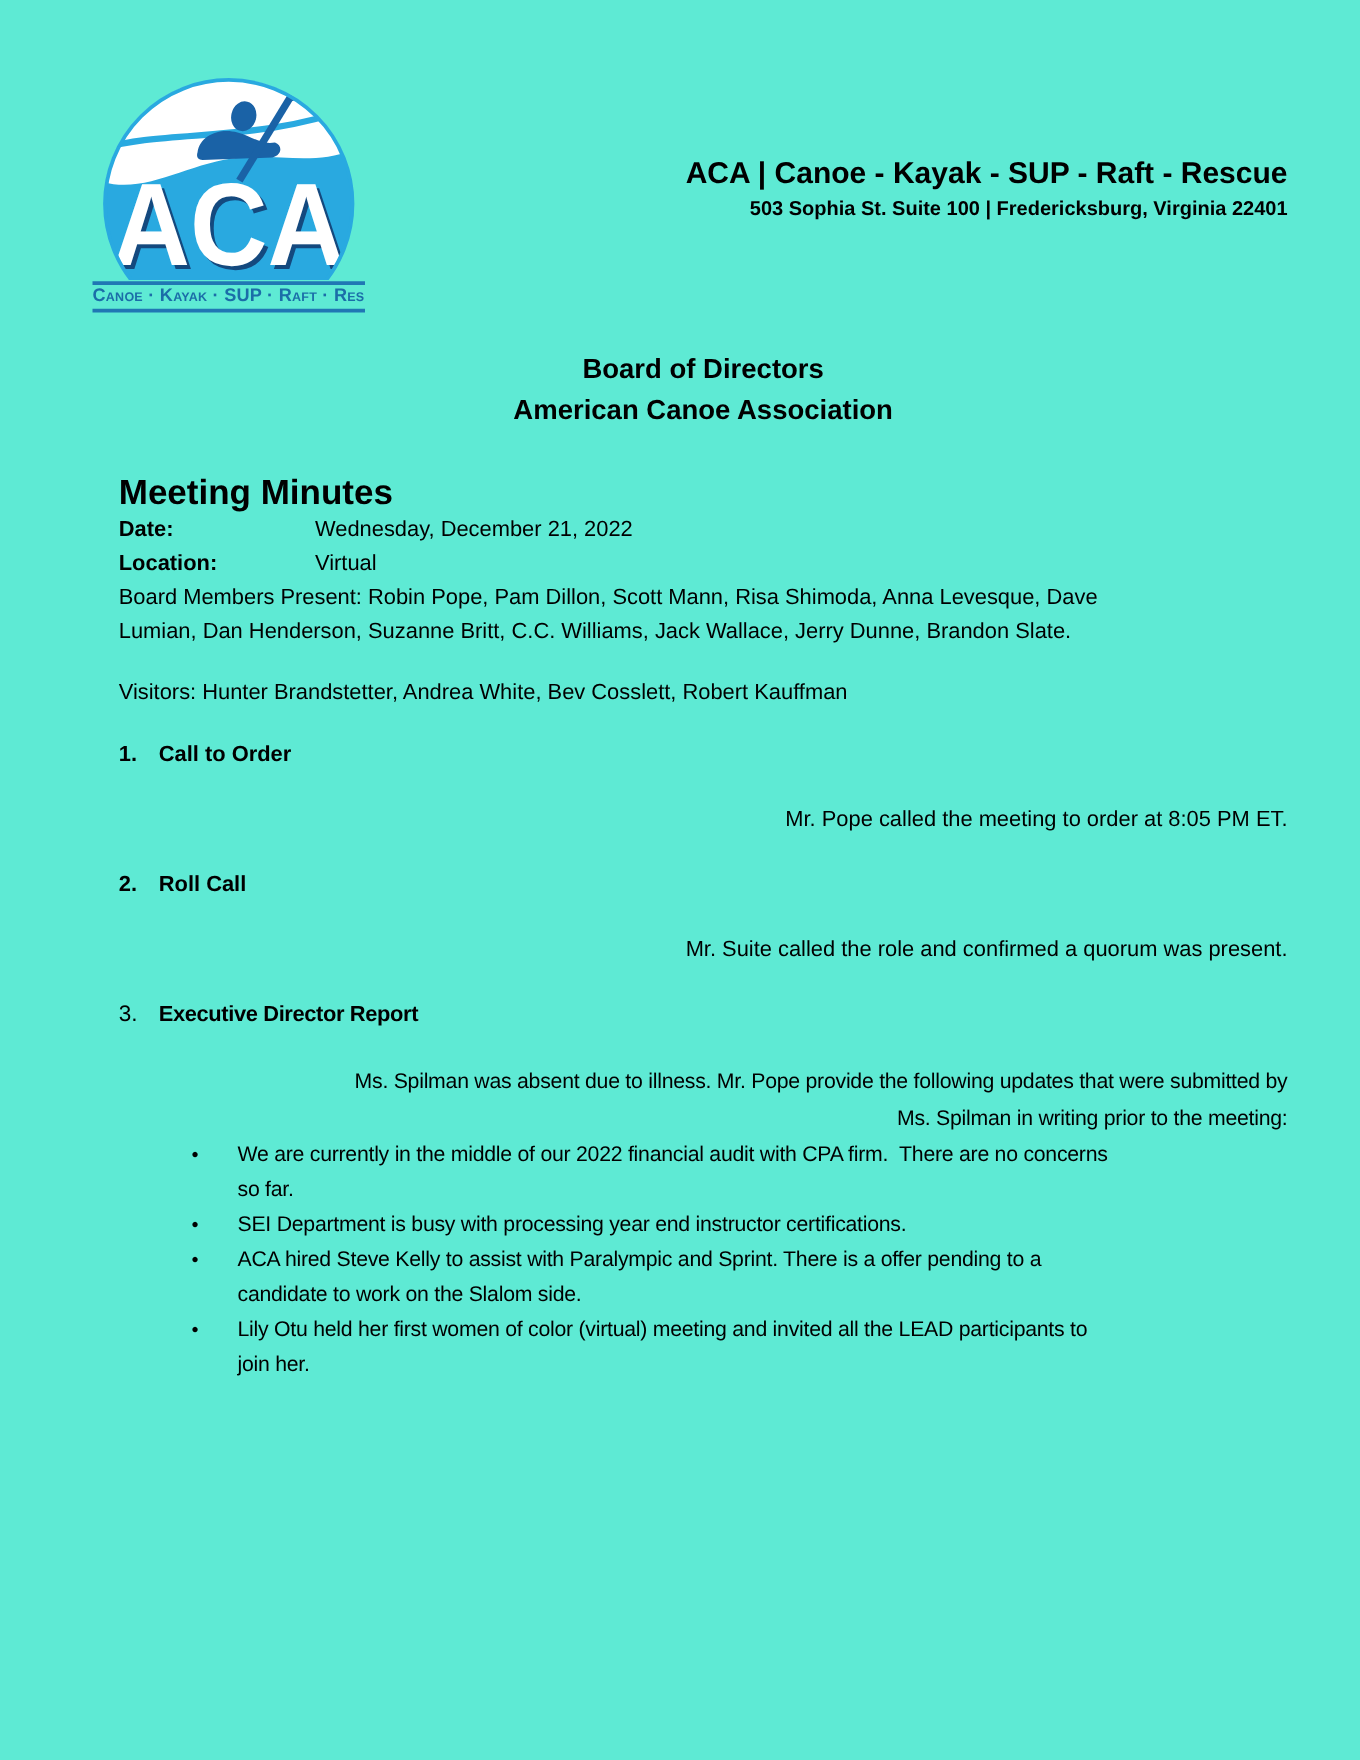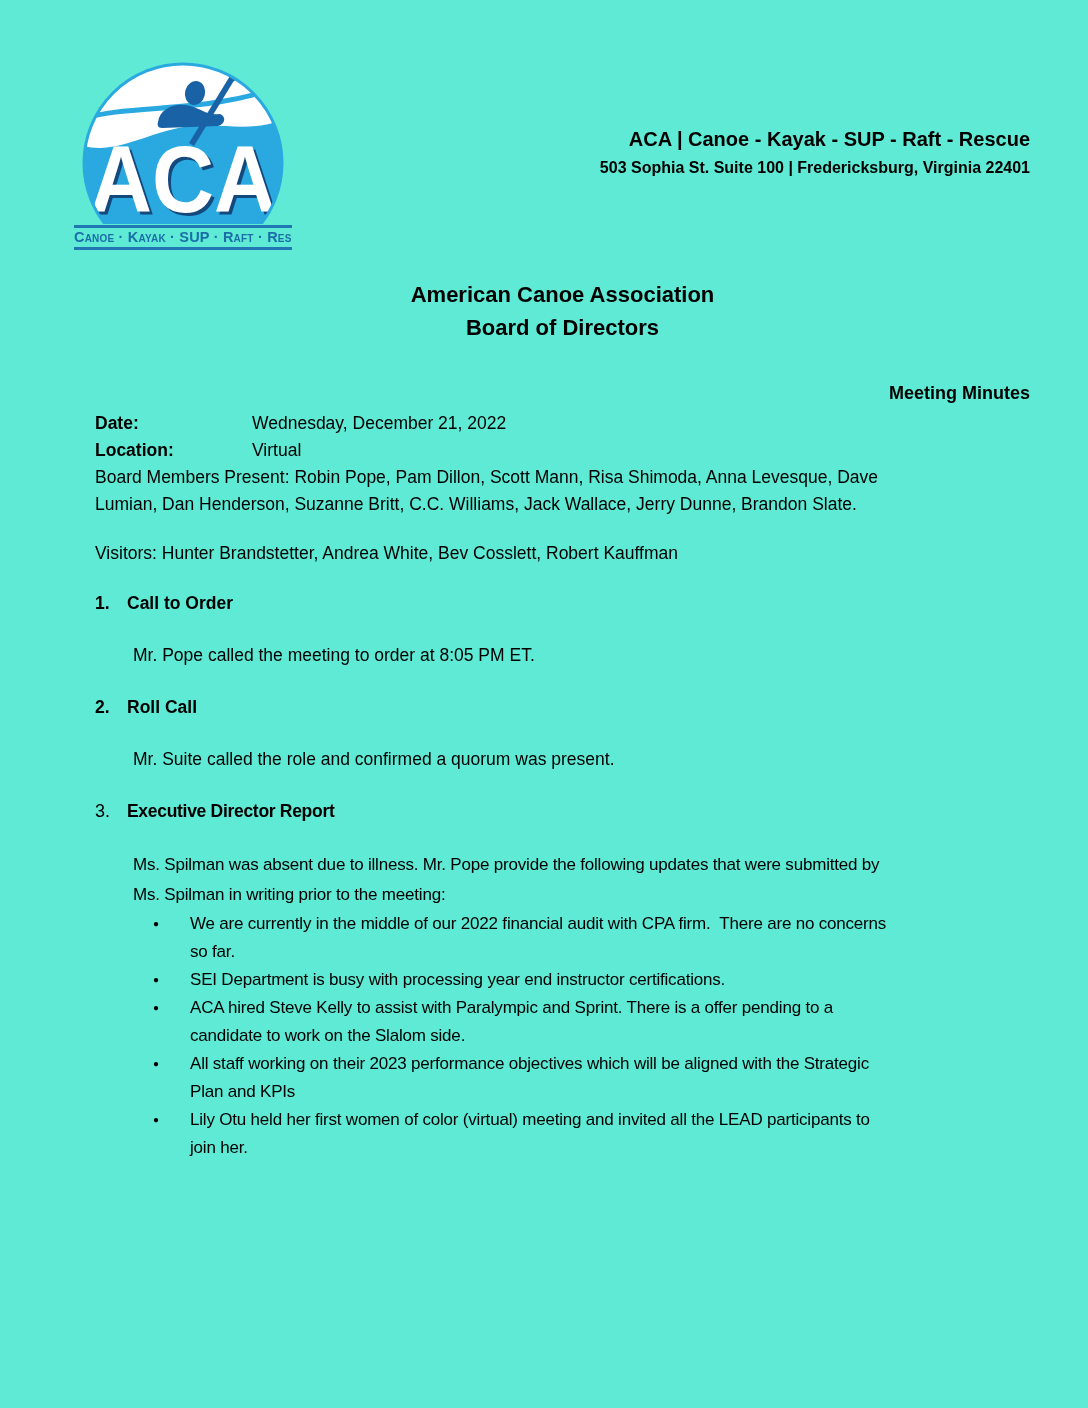--- a/index.html
+++ b/index.html
@@ -27,40 +27,40 @@
     letter-spacing: 0.2px;
     color: #1b6da8;
     text-align: center;
     white-space: nowrap;
     padding: 1px 0 2px 0;
     overflow: hidden;
   }
 
   
   .org-header { position: absolute; right: 58px; top: 124px; text-align: right; }
-  .org-line1 { font-weight: bold; font-size: 20px; line-height: 30px; }
+  .org-line1 { font-weight: bold; font-size: 24px; line-height: 30px; }
   .org-line2 { font-weight: bold; font-size: 16px; line-height: 28px; }
 
   
   .main { position: absolute; top: 278px; left: 0; right: 0; padding: 0 58px 0 95px; }
   .doc-title { text-align: center; font-weight: bold; font-size: 22px; line-height: 33px; }
-  .doc-subtitle { text-align: right; font-weight: bold; font-size: 18px; line-height: 33px; margin-top: 33px; }
+  .doc-subtitle { text-align: left; font-weight: bold; font-size: 28px; line-height: 33px; margin-top: 33px; }
 
   .meta { font-size: 17.5px; line-height: 27px; }
   .meta-row { display: flex; }
   .meta-label { font-weight: bold; width: 157px; flex: 0 0 157px; }
   .meta-par { margin: 0; }
   .meta-visitors { margin-top: 22px; }
 
   .sections { margin-top: 23px; }
   .sec { font-size: 17.5px; line-height: 27px; }
   .sec + .sec { margin-top: 25px; }
   .sec-head { display: flex; font-weight: bold; }
   .sec-num { width: 32px; flex: 0 0 32px; }
-  .sec-par { margin: 25px 0 0 38px; }
+  .sec-par { margin: 25px 0 0 38px; text-align: right; }
 
   
   .sec-alt .sec-head .sec-num { font-weight: normal; font-size: 18px; }
   .sec-alt .sec-title { letter-spacing: -0.3px; }
   .sec-alt .sec-par { font-size: 17px; letter-spacing: -0.2px; line-height: 30px; }
 
   .bullets { list-style: none; margin: 0 0 0 0; padding: 0; font-size: 17px; letter-spacing: -0.2px; line-height: 28px; }
   .bullets li { position: relative; padding-left: 95px; }
   .bullets li::before {
     content: "\25CF";
@@ -114,22 +114,22 @@
   </div>
 
   <div class="org-header">
     <div class="org-line1">ACA | Canoe - Kayak - SUP - Raft - Rescue</div>
     <div class="org-line2">503 Sophia St. Suite 100 | Fredericksburg, Virginia 22401</div>
   </div>
 
   <div class="main">
 
     <div class="doc-title">
+      <div>Board of Directors</div>
       <div>American Canoe Association</div>
-      <div>Board of Directors</div>
     </div>
     <div class="doc-subtitle">Meeting Minutes</div>
 
     <div class="meta">
       <div class="meta-row">
         <span class="meta-label">Date:</span>
         <span>Wednesday, December 21, 2022</span>
       </div>
       <div class="meta-row">
         <span class="meta-label">Location:</span>
@@ -164,22 +164,20 @@
           <span class="sec-title">Executive Director Report</span>
         </div>
         <p class="sec-par prewrap">Ms. Spilman was absent due to illness. Mr. Pope provide the following updates that were submitted by
 Ms. Spilman in writing prior to the meeting:</p>
         <ul class="bullets">
           <li class="prewrap">We are currently in the middle of our 2022 financial audit with CPA firm.  There are no concerns
 so far.</li>
           <li class="prewrap">SEI Department is busy with processing year end instructor certifications.</li>
           <li class="prewrap">ACA hired Steve Kelly to assist with Paralympic and Sprint. There is a offer pending to a
 candidate to work on the Slalom side.</li>
-          <li class="prewrap">All staff working on their 2023 performance objectives which will be aligned with the Strategic
-Plan and KPIs</li>
           <li class="prewrap">Lily Otu held her first women of color (virtual) meeting and invited all the LEAD participants to
 join her.</li>
         </ul>
       </section>
 
     </div>
   </div>
 </div>
 
 </body></html>

